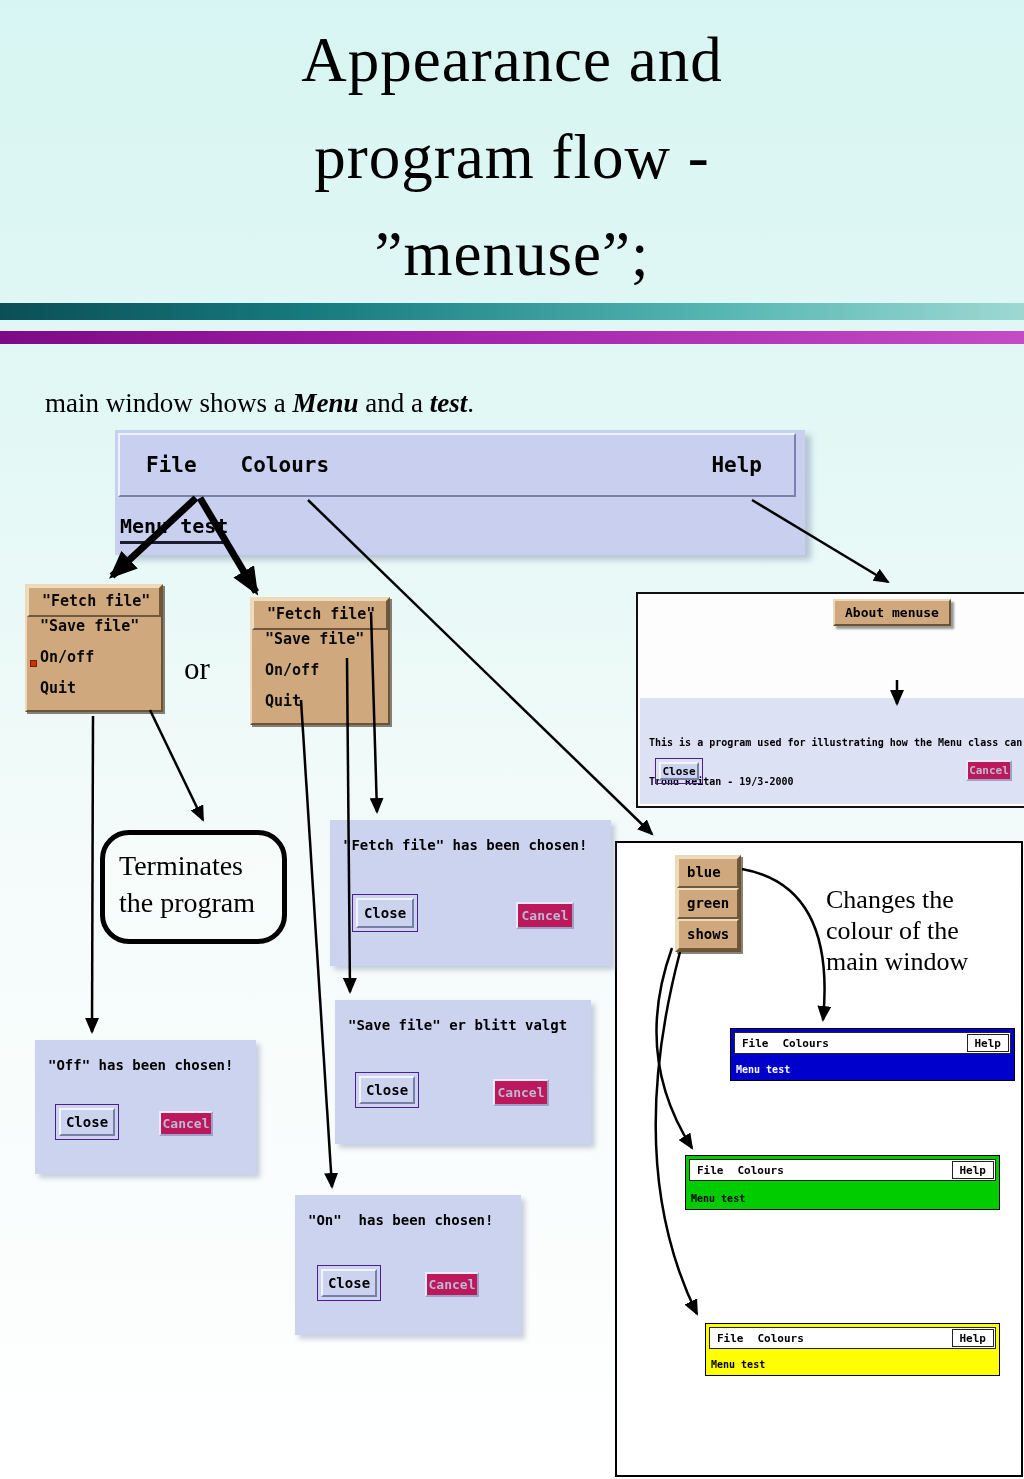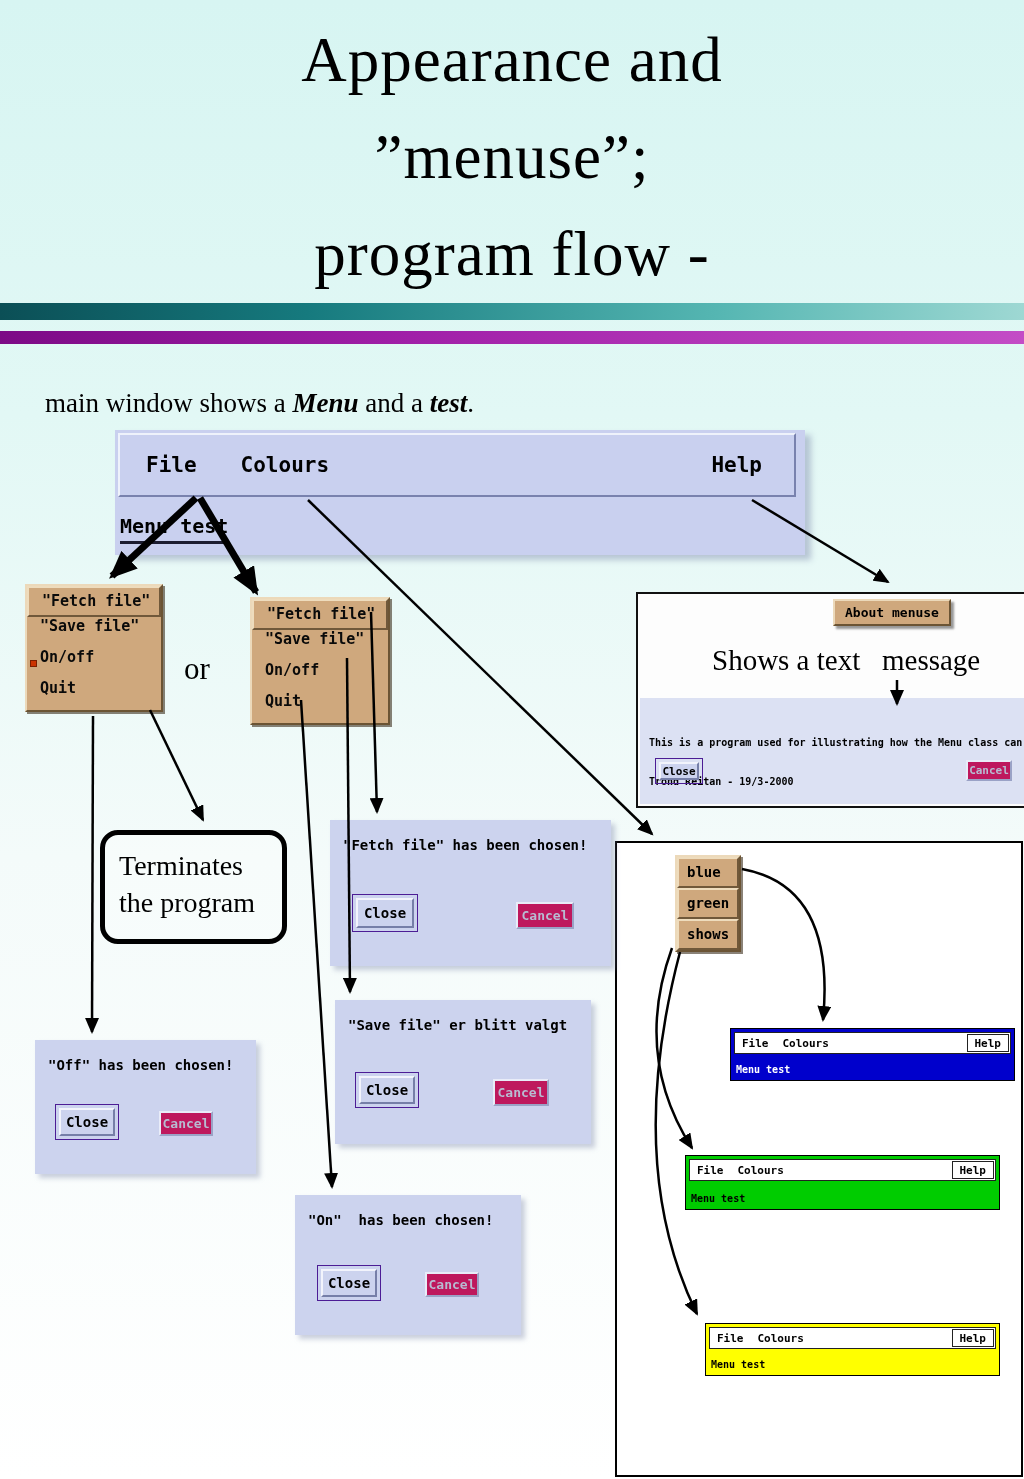--- a/index.html
+++ b/index.html
@@ -66,21 +66,21 @@
   .d1-close{left:22px;top:74px}  .d1-close .btn{width:58px;height:30px}
   .d1-cancel{left:186px;top:82px;width:58px;height:27px}
   .d2-close{left:20px;top:72px}  .d2-close .btn{width:56px;height:28px}
   .d2-cancel{left:158px;top:79px;width:56px;height:27px}
   .d3-close{left:20px;top:64px}  .d3-close .btn{width:56px;height:28px}
   .d3-cancel{left:124px;top:71px;width:54px;height:25px}
   .d4-close{left:22px;top:70px}  .d4-close .btn{width:56px;height:28px}
   .d4-cancel{left:130px;top:77px;width:54px;height:25px}
   
   .terminates{position:absolute;left:100px;top:830px;width:187px;height:114px;border:5px solid #000;
-    border-radius:18px;padding:12px 0 0 14px;font-size:28px;line-height:37px;
+    border-radius:29px;padding:12px 0 0 14px;font-size:28px;line-height:37px;
     background:rgba(255,255,255,.25);z-index:4}
   .changes-caption{position:absolute;left:826px;top:884px;font-size:26px;line-height:31px;z-index:4}
   
   .big-box{position:absolute;left:615px;top:841px;width:408px;height:636px;background:#fff;
     border:2px solid #000;z-index:3}
   .colour-menu{left:675px;top:855px;width:66px;z-index:6}
   .colour-item{height:31px;line-height:31px;padding-left:8px;font:bold 14px "DejaVu Sans Mono",monospace}
   .colour-item.raised{border:2px solid;border-color:#eedcbd #70583a #70583a #eedcbd;line-height:27px}
   .mini{position:absolute;border:1px solid #000;z-index:4}
   .mini-blue{left:730px;top:1028px;width:285px;height:53px}
@@ -96,22 +96,22 @@
   
   .arrows{position:absolute;left:0;top:0;z-index:60;pointer-events:none}
 </style>
 </head>
 <body>
 
 <div id="page">
 
   <div class="title">
     <div>Appearance and</div>
+    <div>program flow -</div>
     <div>”menuse”;</div>
-    <div>program flow -</div>
   </div>
 
   <div class="bar bar-teal"></div>
   <div class="bar bar-magenta"></div>
 
   <div class="intro"><br><span>main window shows a </span><span class="bi">Menu</span><span> and a </span><span class="bi">test</span><span>.</span></div>
 
   <div class="main-window">
     <div class="mw-bar">
       <span class="mw-file">File</span>
@@ -143,21 +143,20 @@
       <div class="about-text">
         <div>This is a program used for illustrating how the Menu class can be used.</div>
         <div>Trond Reitan - 19/3-2000</div>
       </div>
       <div class="btn-ring about-close-ring">
         <div class="btn btn-sm">Close</div>
       </div>
       <div class="btn-cancel about-cancel">Cancel</div>
     </div>
   </div>
-  <div class="shows-caption">Shows a text   message</div>
 
   <div class="terminates">
     <div>Terminates</div>
     <div>the program</div>
   </div>
 
   <div class="dialog fetch-dialog">
     <div class="dlg-title">"Fetch file" has been chosen!</div>
     <div class="btn-ring d1-close">
       <div class="btn">Close</div>
@@ -190,20 +189,25 @@
   </div>
 
   <div class="big-box"></div>
 
   <div class="xmenu colour-menu">
     <div class="colour-item raised">blue</div>
     <div class="colour-item raised">green</div>
     <div class="colour-item raised">shows</div>
   </div>
 
+  <div class="changes-caption">
+    <div>Changes the</div>
+    <div>colour of the</div>
+    <div>main window</div>
+  </div>
 
   <div class="mini mini-blue" style="background: rgb(0, 0, 204);">
     <div class="mini-bar">
       <span class="mini-file">File</span>
       <span class="mini-colours">Colours</span>
       <span class="mini-help">Help</span>
     </div>
     <div class="mini-label" style="color: rgb(255, 255, 255);">Menu test</div>
   </div>
 

